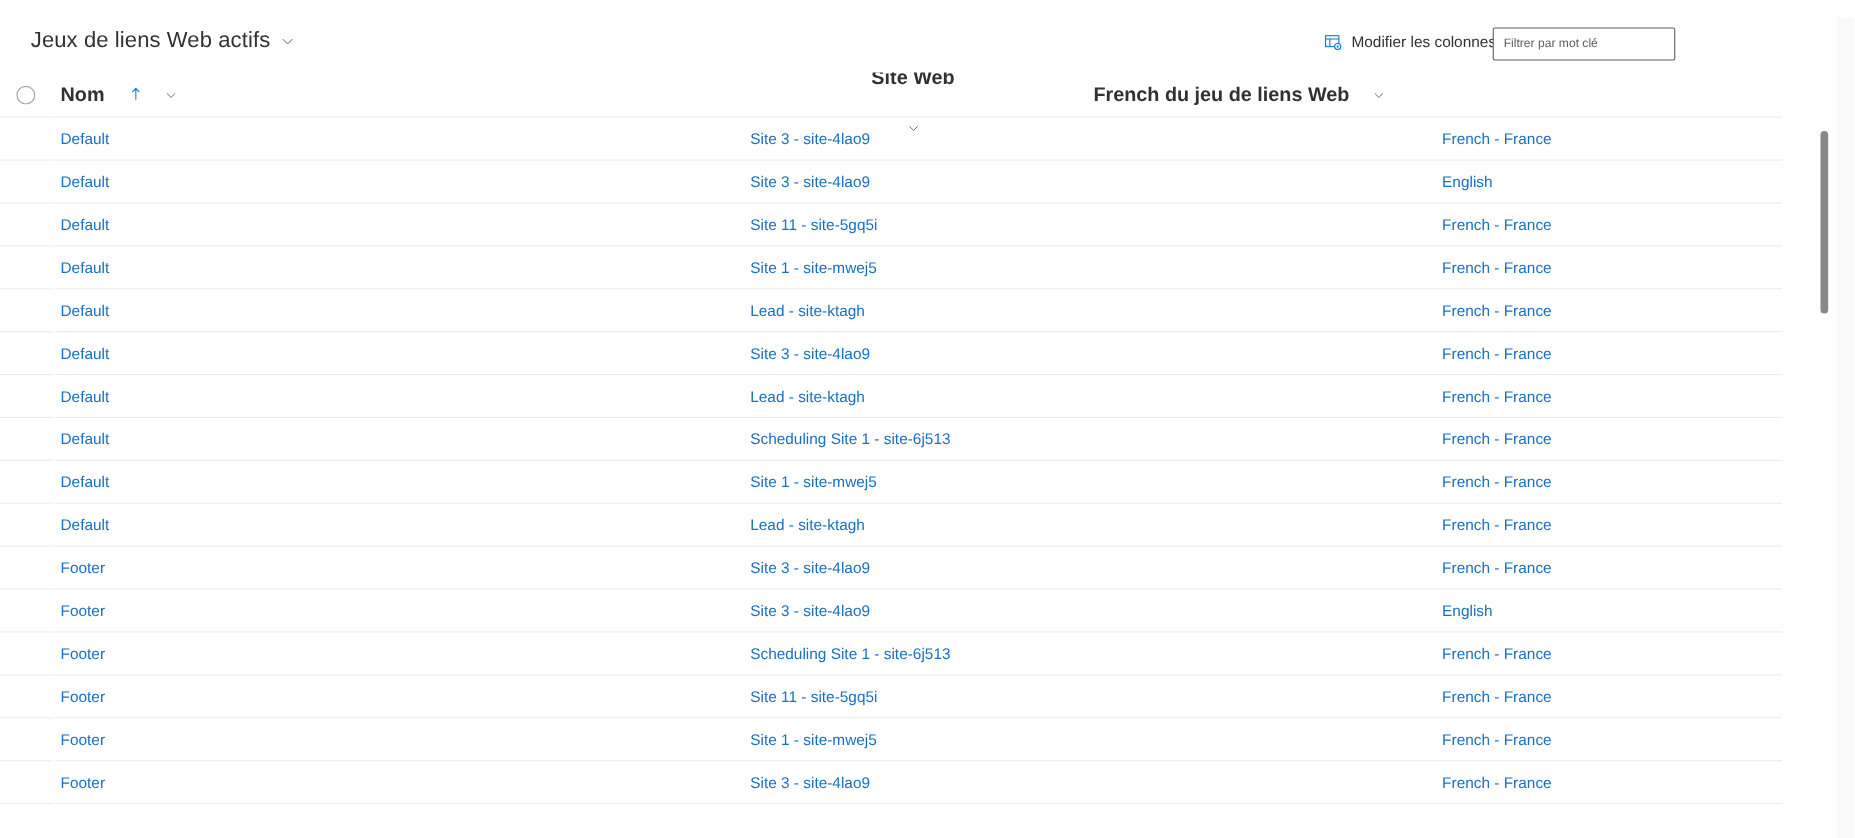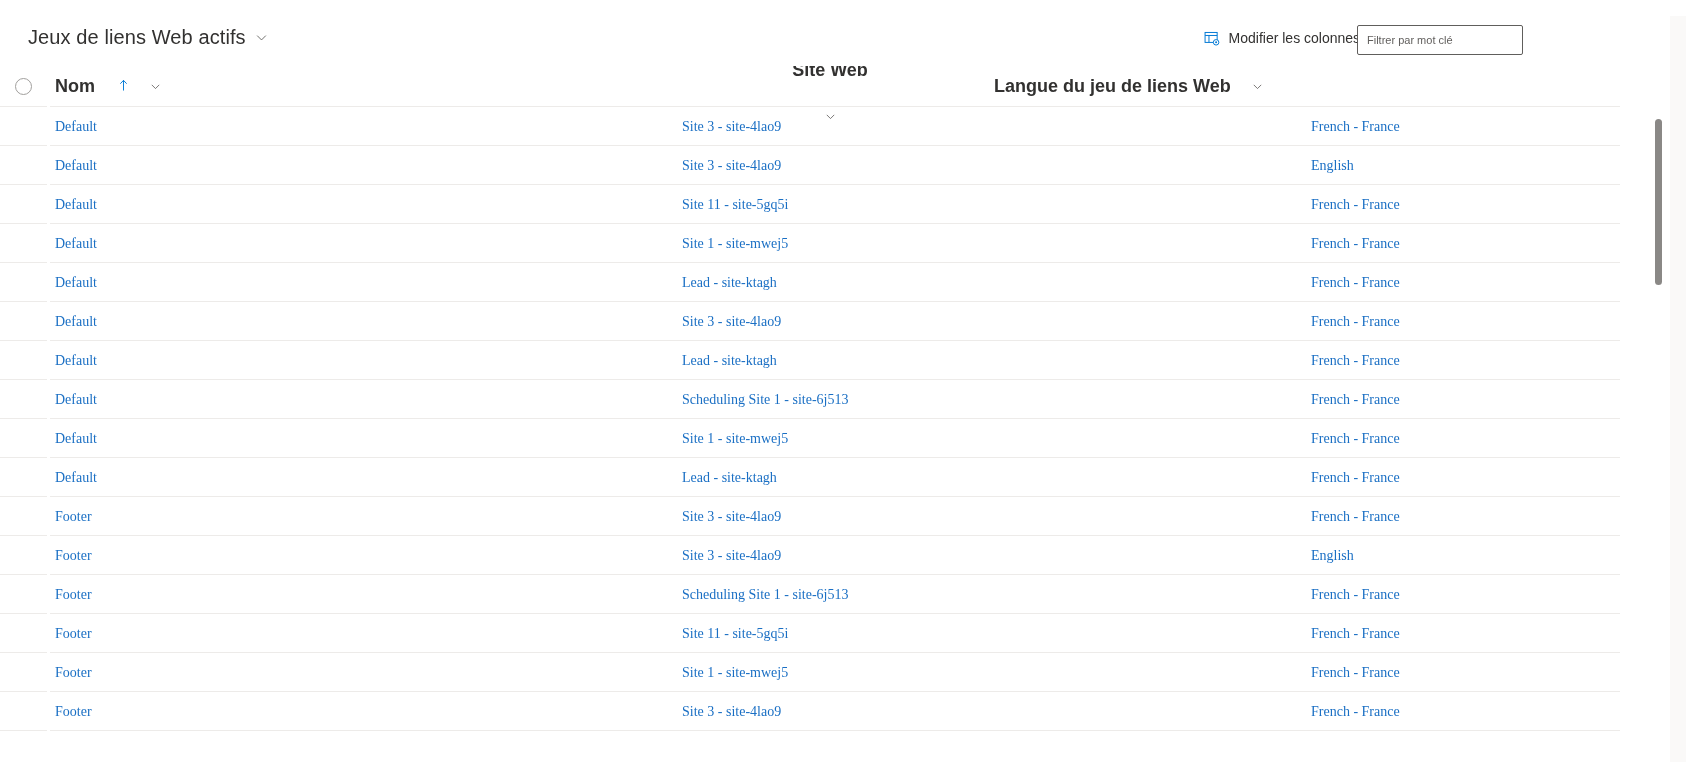--- a/index.html
+++ b/index.html
@@ -195,21 +195,20 @@
     background: transparent;
     cursor: pointer;
     box-sizing: border-box;
   }
 
   .cell-link {
     color: #1a6fc4;
     text-decoration: none;
     cursor: pointer;
     font-size: 14px;
-    font-family: Liberation Serif, serif;
   }
 
   
   .scroll-track {
     position: absolute;
     top: 50px;
     left: 1652px;
     width: 14px;
     height: 712px;
     background: transparent;
@@ -299,21 +298,21 @@
         <span class="hdr-label">Site Web</span>
         <span class="chev">
           <svg width="11" height="11" viewBox="0 0 16 16" fill="none" aria-hidden="true">
             <path d="M3 6 L8 11 L13 6" stroke="currentColor" stroke-width="1.2" fill="none" stroke-linecap="round" stroke-linejoin="round"></path>
           </svg>
         </span>
       </div>
 
 
       <div class="cell c-lang">
-        <span class="hdr-label">Langue du jeu de liens Web</span>
+        <span class="hdr-label">French du jeu de liens Web</span>
         <span class="chev">
           <svg width="11" height="11" viewBox="0 0 16 16" fill="none" aria-hidden="true">
             <path d="M3 6 L8 11 L13 6" stroke="currentColor" stroke-width="1.2" fill="none" stroke-linecap="round" stroke-linejoin="round"></path>
           </svg>
         </span>
       </div>
     </div>
 
     <div id="rows-container">
         <div class="row data-row">

